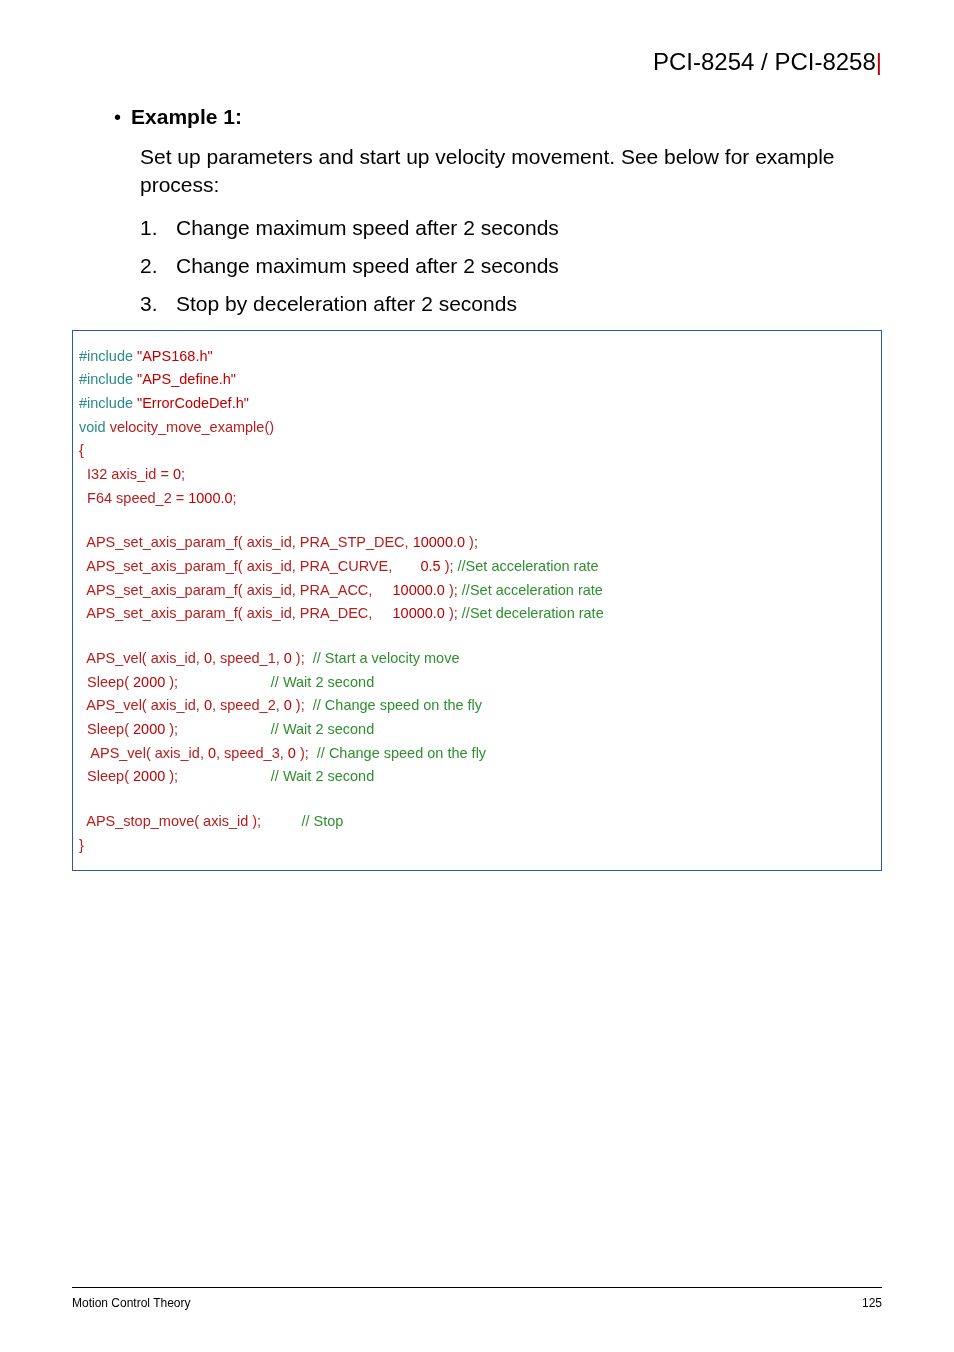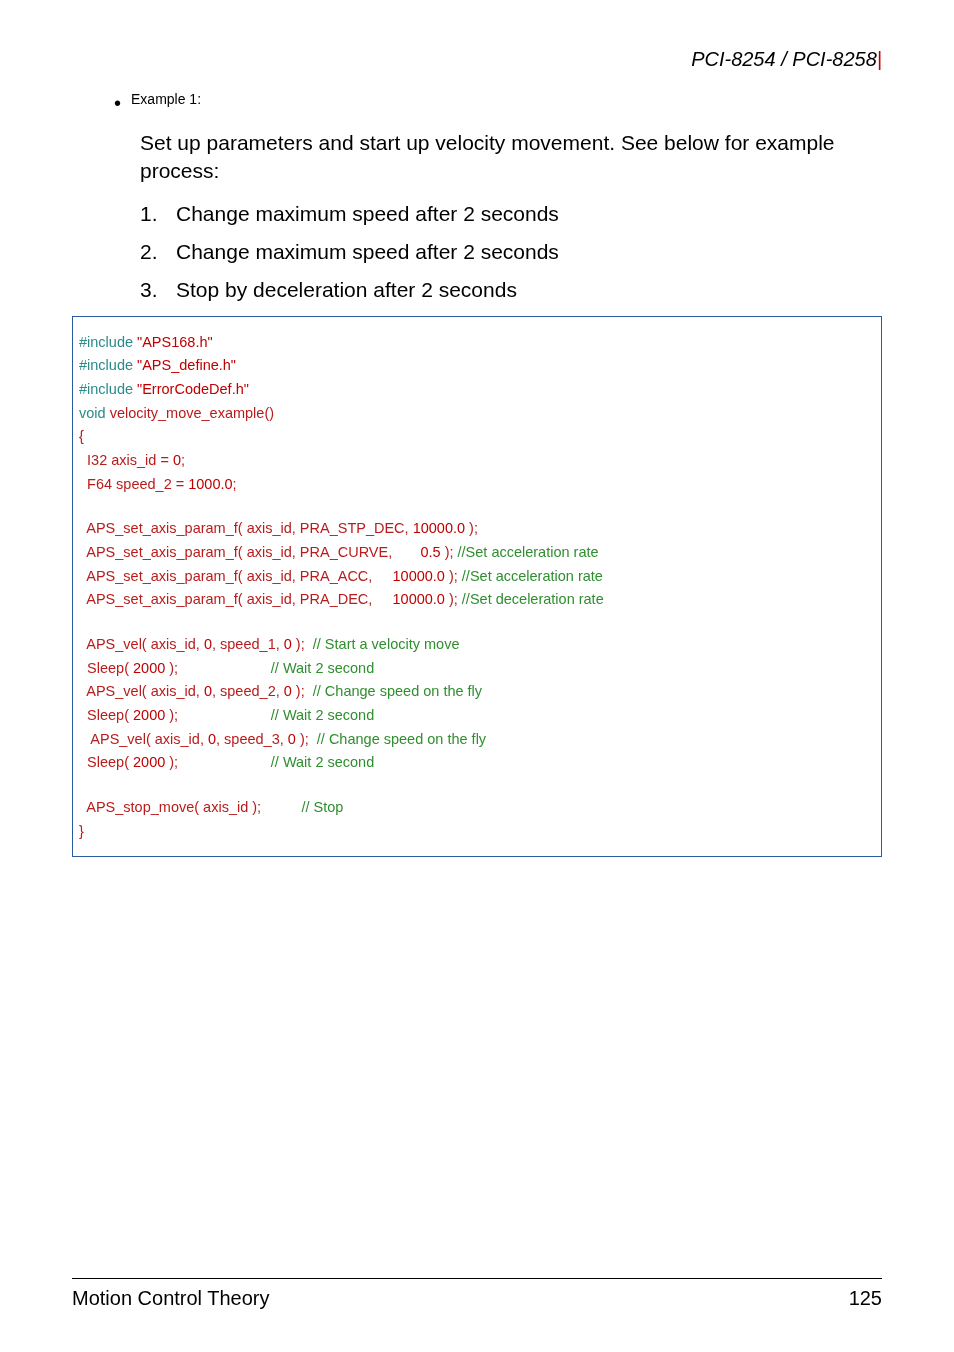--- a/index.html
+++ b/index.html
@@ -12,38 +12,37 @@
     height: 1352px;
     box-sizing: border-box;
     position: relative;
   }
   .page {
     padding: 48px 72px 0 72px;
     box-sizing: border-box;
   }
   .header-right {
     text-align: right;
-    font-size: 20px;
-    margin-bottom: 20px;
-    font-style: italic;
+    font-size: 24px;
+    margin-bottom: 29px;
   }
   .red { color: #c00000; }
   .bullet-row {
     display: flex;
     gap: 10px;
     margin-left: 42px;
     margin-bottom: 14px;
   }
   .bullet-dot {
     font-size: 20px;
     line-height: 24px;
   }
   .bullet-title {
-    font-size: 14px;
-    font-weight: normal;
+    font-size: 21px;
+    font-weight: bold;
   }
   .body-text {
     font-size: 21px;
     margin-left: 68px;
     margin-right: 10px;
     line-height: 1.35;
     margin-bottom: 16px;
   }
   .num-list {
     font-size: 21px;
@@ -75,21 +74,21 @@
   .c-green { color: #2f8f2f; }
   .footer {
     position: absolute;
     bottom: 42px;
     left: 72px;
     right: 72px;
     border-top: 1px solid #000;
     padding-top: 8px;
     display: flex;
     justify-content: space-between;
-    font-size: 20px;
+    font-size: 12px;
   }
 </style>
 </head>
 <body>
 
 <div class="page">
   <div class="header-right">
     <span>PCI-8254</span><span> / </span><span>PCI-8258</span><span class="red">|</span>
   </div>
 

